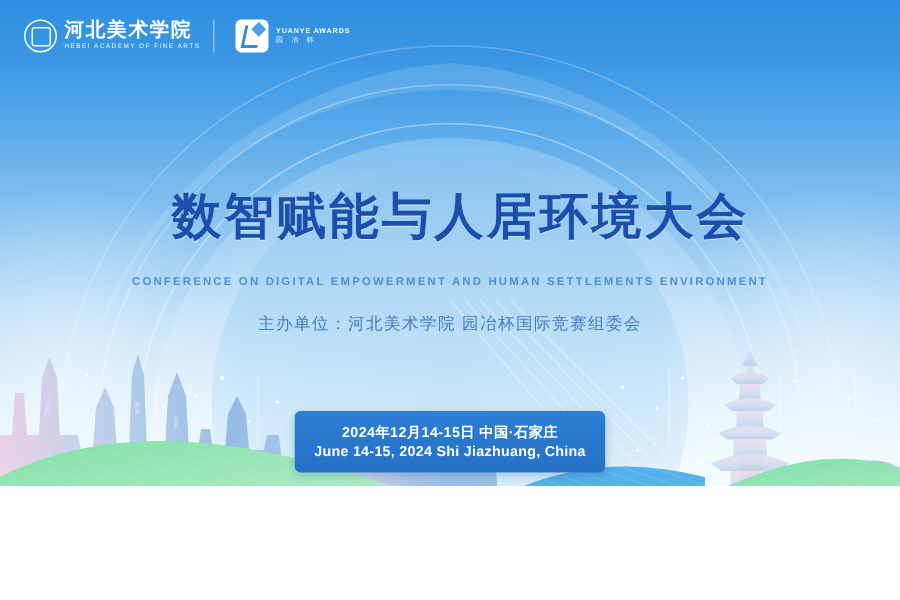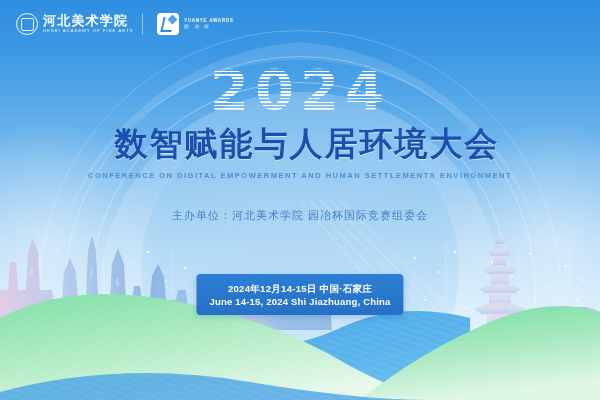--- a/index.html
+++ b/index.html
@@ -3,21 +3,21 @@
 <meta charset="utf-8">
 <style>
   html, body {
     margin: 0;
     padding: 0;
     background: #ffffff;
   }
   #poster {
     position: relative;
     width: 600px;
-    height: 400px;
+    height: 324px;
     overflow: hidden;
     font-family: "Liberation Sans", "DejaVu Sans", sans-serif;
     background: linear-gradient(180deg,
         #2f8ee0 0%,
         #3b97e4 12%,
         #57a9e9 26%,
         #7cbcee 40%,
         #9bcdf3 52%,
         #b4daf6 62%,
         #c6e3f8 70%,
@@ -224,21 +224,21 @@
     font-size: 33px;
     font-weight: 700;
     color: #1a4fae;
     letter-spacing: 2px;
     line-height: 1.1;
     font-family: "DejaVu Sans", "Liberation Sans", sans-serif;
     text-shadow: 0 1px 0 rgba(255,255,255,0.55);
     padding-left: 14px;
   }
   .title-en {
-    margin-top: 9px;
+    margin-top: 21px;
     font-size: 7.6px;
     font-weight: 700;
     color: #4f8fd0;
     letter-spacing: 1.45px;
     white-space: nowrap;
   }
 
   
   .org {
     position: absolute;
@@ -497,23 +497,20 @@
 
     <div class="logo-group">
       <div class="logo2-badge"></div>
       <div class="logo2-text">
         <div class="logo2-en">YUANYE AWARDS</div>
         <div class="logo2-cn">园 冶 杯</div>
       </div>
     </div>
   </div>
 
-  <div class="year-wrap">
-    <span class="year">2024</span>
-  </div>
 
   <div class="title-wrap">
     <div class="title-cn">数智赋能与人居环境大会</div>
     <div class="title-en">CONFERENCE ON DIGITAL EMPOWERMENT AND HUMAN SETTLEMENTS ENVIRONMENT</div>
   </div>
 
   <div class="org">主办单位：河北美术学院  园冶杯国际竞赛组委会</div>
 
   <div class="date-pill">
     <div class="date-cn">2024年12月14-15日  中国·石家庄</div>

